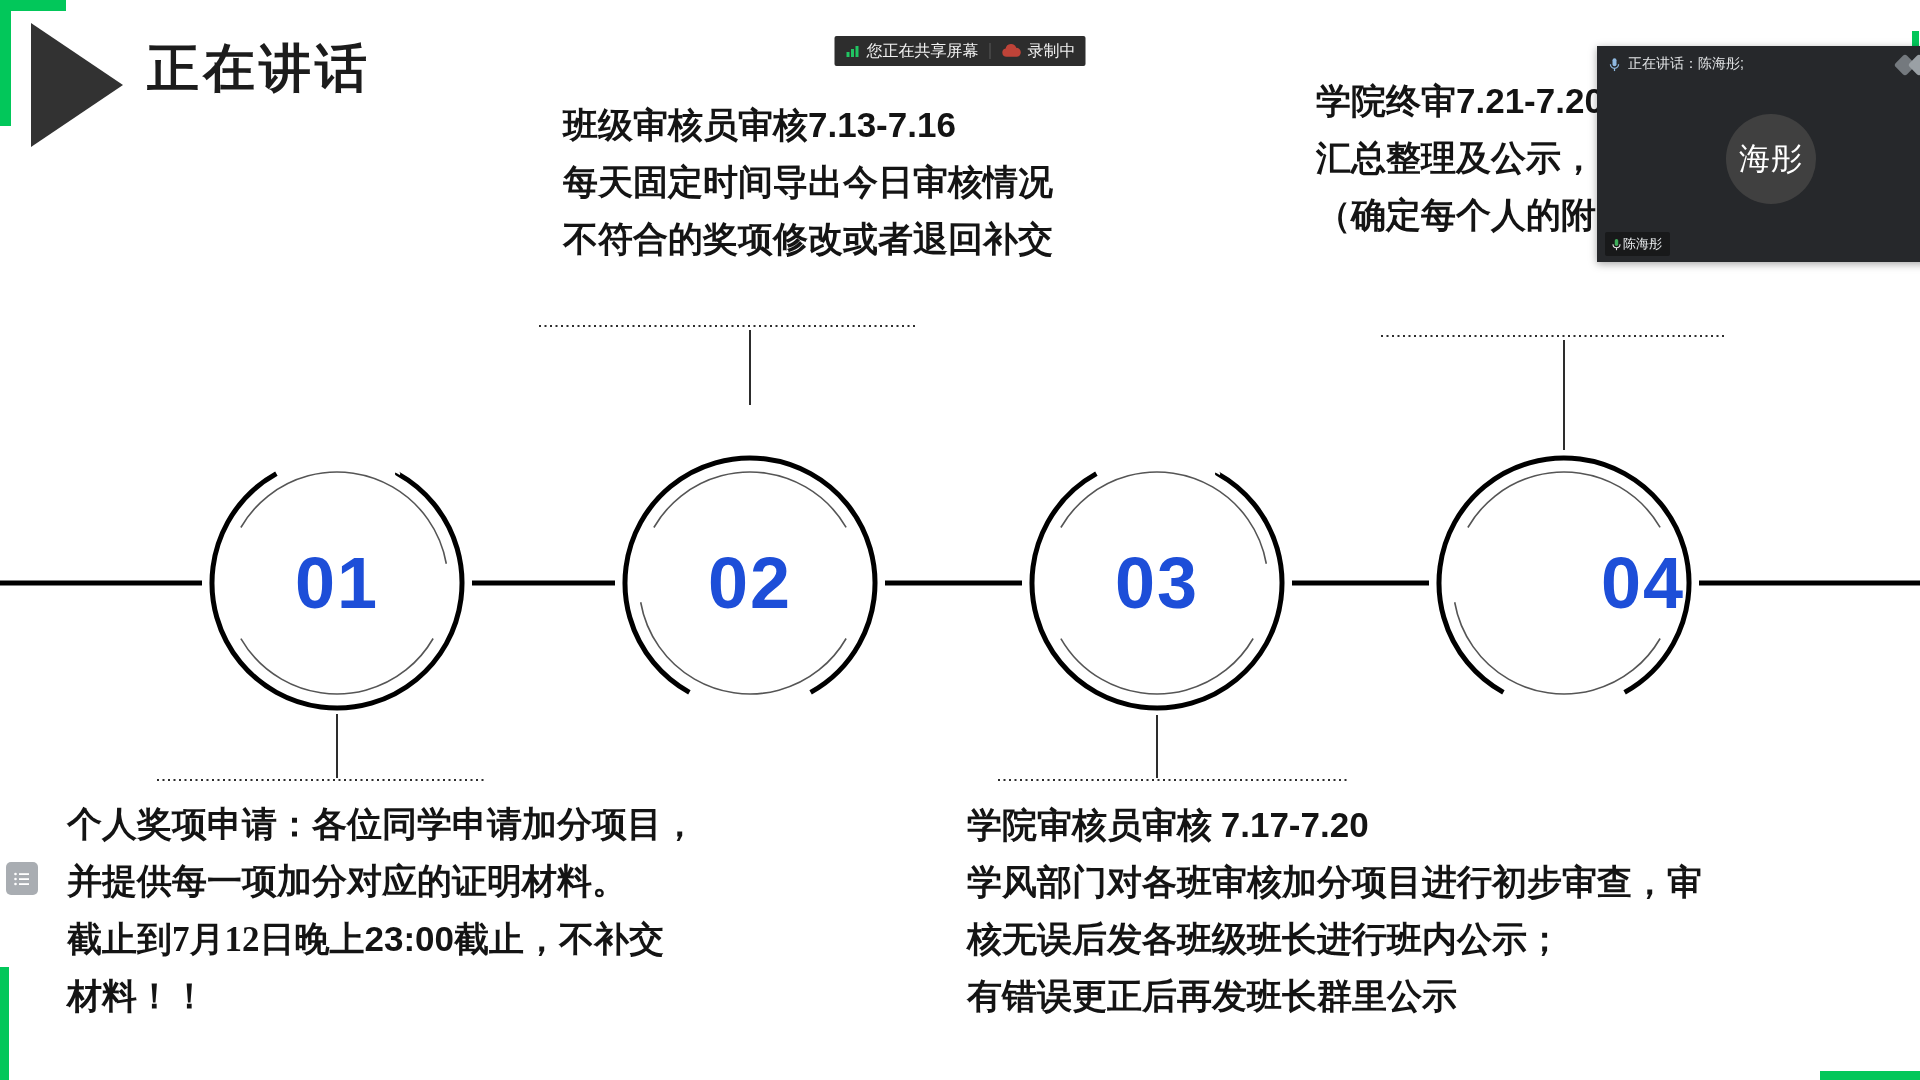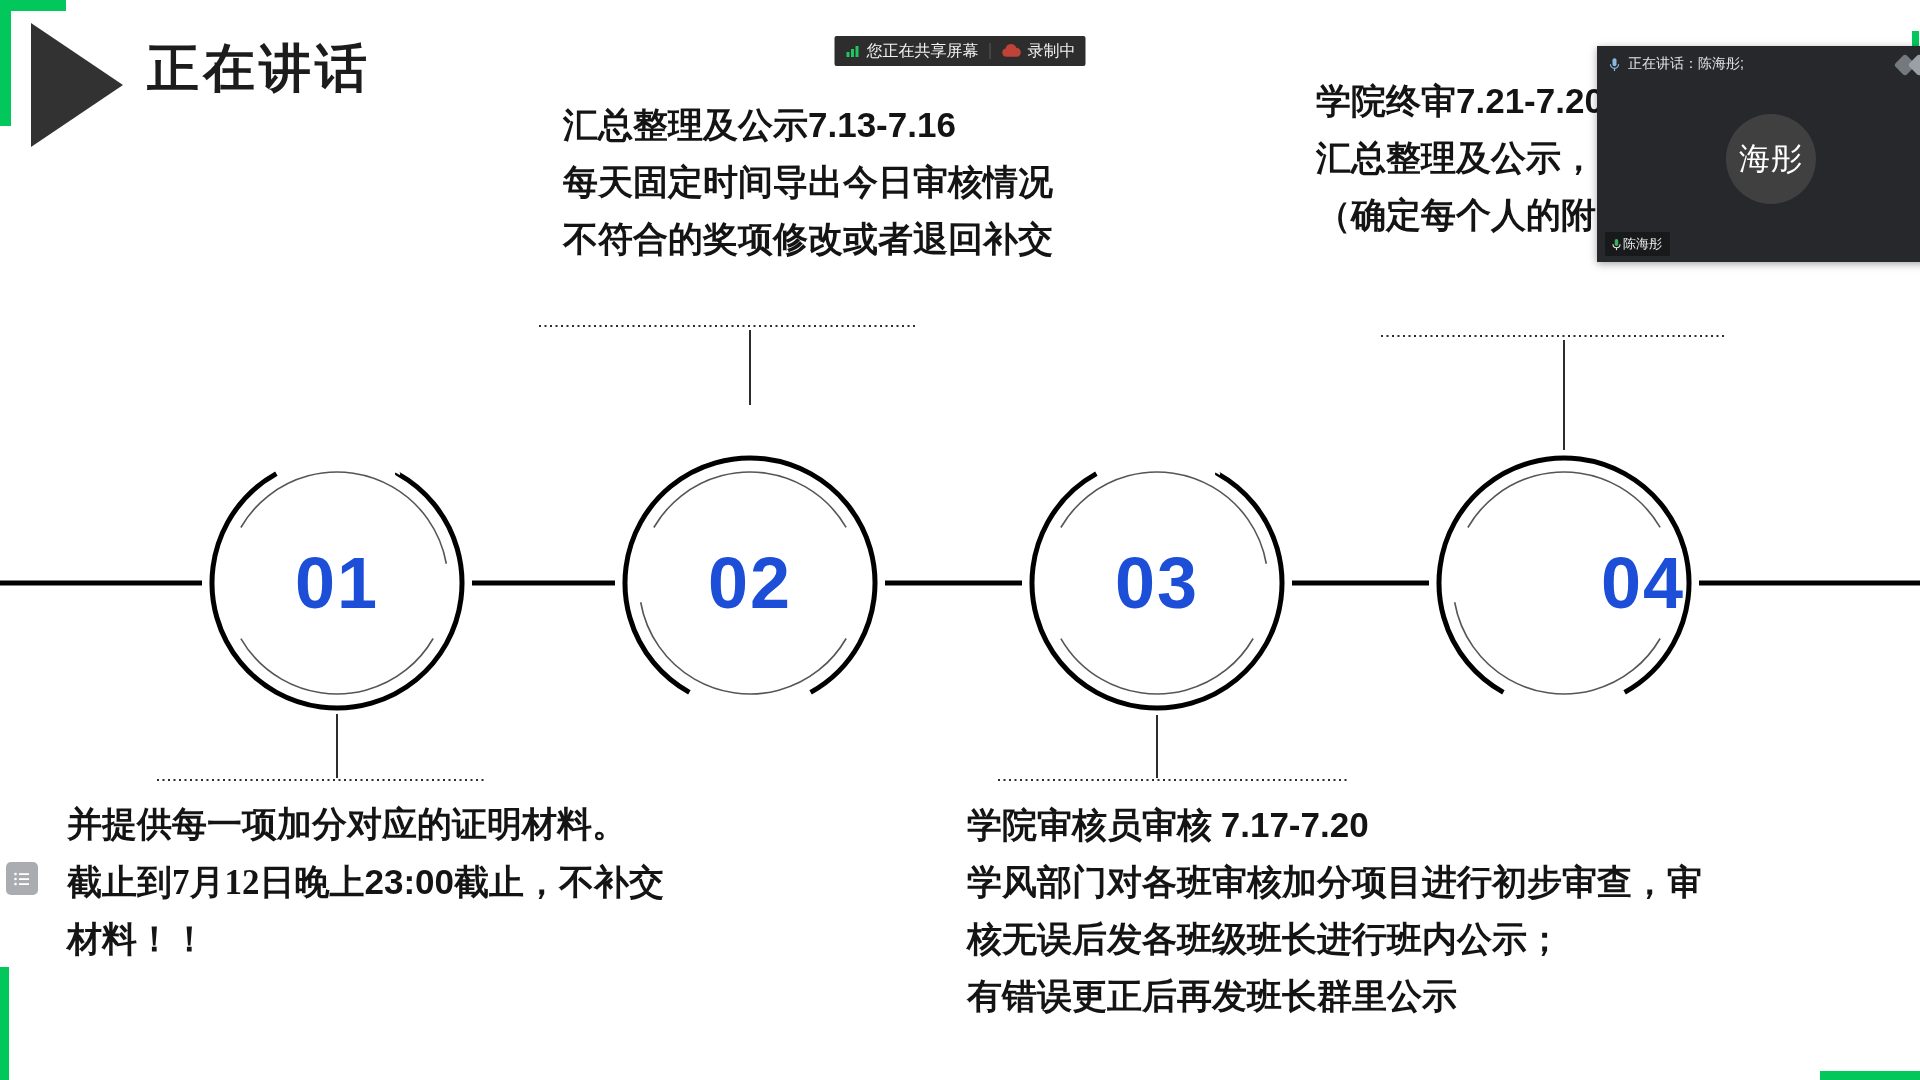--- a/index.html
+++ b/index.html
@@ -141,26 +141,27 @@
     <line x1="998" y1="780" x2="1347" y2="780"></line>
   </g>
 </svg>
 
 <div class="step-number n1">01</div>
 <div class="step-number n2">02</div>
 <div class="step-number n3">03</div>
 <div class="step-number n4">04</div>
 
 <div class="text-block tb-step1">
+    <div><span>个人奖项申请：各位同学申请加分项目，</span></div>
     <div><span>并提供每一项加分对应的证明材料。</span></div>
     <div><span>截止到</span><span class="b">7月12日</span><span>晚上</span><span class="num">23:00</span><span class="b">截止，不补交</span></div>
     <div><span class="b">材料！！</span></div>
   </div>
 <div class="text-block tb-step2">
-    <div><span>汇总整理及公示</span><span class="num">7.13-7.16</span></div>
+    <div><span>班级审核员审核</span><span class="num">7.13-7.16</span></div>
     <div><span>每天固定时间导出今日审核情况</span></div>
     <div><span>不符合的奖项修改或者退回补交</span></div>
   </div>
 <div class="text-block tb-step3">
     <div><span>学院审核员审核 </span><span class="num">7.17-7.20</span></div>
     <div><span>学风部门对各班审核加分项目进行初步审查，审</span></div>
     <div><span>核无误后发各班级班长进行班内公示；</span></div>
     <div><span class="b">有错误更正后再发班长群里公示</span></div>
   </div>
 <div class="text-block tb-step4">

